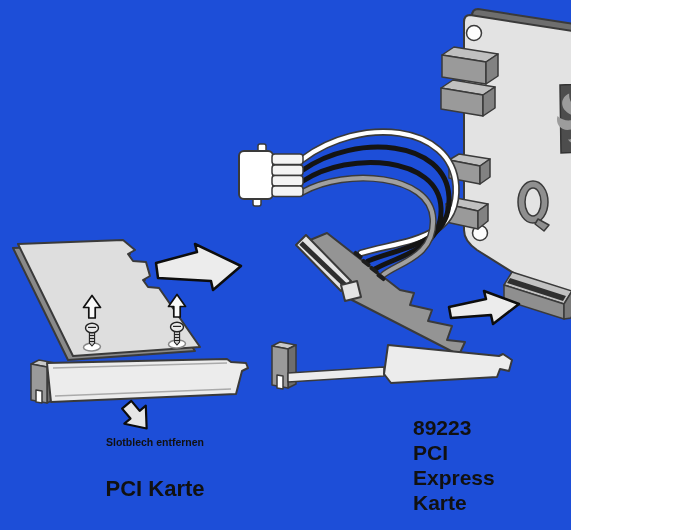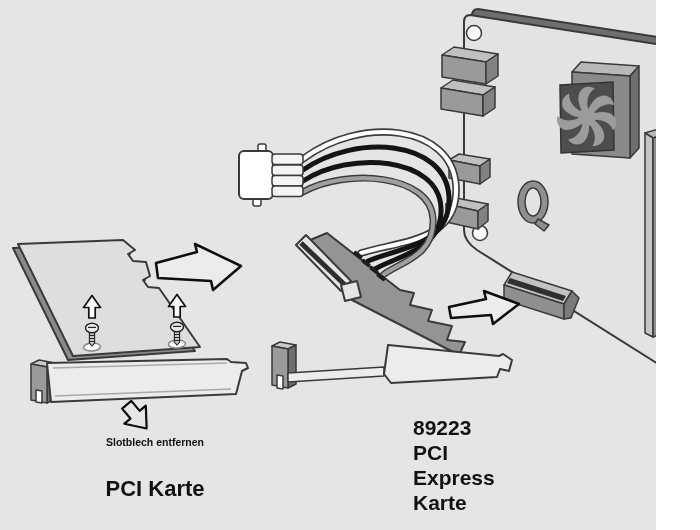--- a/index.html
+++ b/index.html
@@ -1,16 +1,16 @@
 <!DOCTYPE html>
 <html><head>
 <meta charset="utf-8">
 <style>
   html,body{margin:0;padding:0;background:#fff;}
-  .stage{position:relative;width:656px;height:530px;background:#e5e5e5;overflow:hidden;
+  .stage{position:relative;width:571px;height:530px;background:#1d4ed8;overflow:hidden;
          font-family:"Liberation Sans", sans-serif;}
   svg{display:block;}
   .lbl-small{font-family:"Liberation Sans",sans-serif;font-weight:bold;font-size:10.5px;fill:#111;}
   .lbl-big{font-family:"Liberation Sans",sans-serif;font-weight:bold;font-size:22px;fill:#111;}
   .lbl-prod{font-family:"Liberation Sans",sans-serif;font-weight:bold;font-size:21px;fill:#111;}
   .outl{stroke:#3a3a3a;stroke-width:2;stroke-linejoin:round;}
   .thin{stroke:#3a3a3a;stroke-width:1.5;stroke-linejoin:round;}
   .arrow{fill:#ececec;stroke:#0d0d0d;stroke-width:2.5;stroke-linejoin:round;}
 </style>
 </head>

